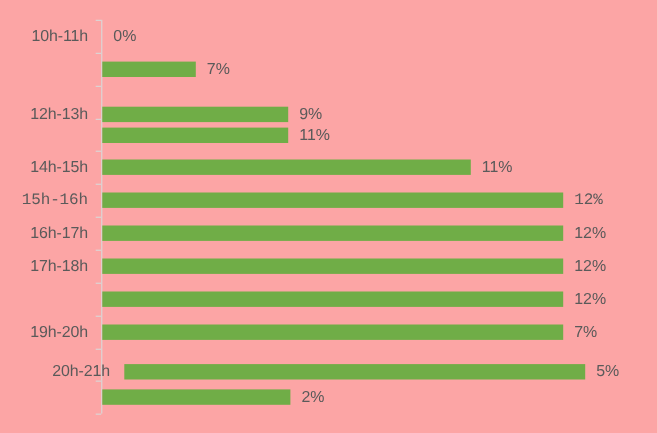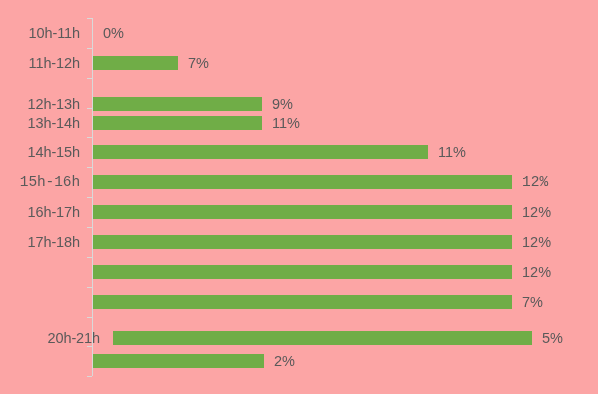--- a/index.html
+++ b/index.html
@@ -108,31 +108,29 @@
         <div class="tick" style="top: 346px;"></div>
         <div class="tick" style="top: 376px;"></div>
       </div>
     <div id="rows">
         <div class="row" style="top: 18px;">
           <div class="cat-label">10h-11h</div>
           <div class="bar" style="width: 0px; background: rgb(112, 173, 71);"></div>
           <div class="bar-value" style="left: 103px;">0%</div>
         </div>
         <div class="row" style="top: 47.85px;">
-          <div class="cat-label">11h-12h</div>
           <div class="bar" style="width: 85px; background: rgb(112, 173, 71);"></div>
           <div class="bar-value" style="left: 188px;">7%</div>
         </div>
         <div class="row" style="top: 89px; text-decoration: underline;">
           <div class="cat-label">12h-13h</div>
           <div class="bar" style="width: 169px; background: rgb(112, 173, 71);"></div>
           <div class="bar-value" style="left: 272px;">9%</div>
         </div>
         <div class="row" style="top: 107.55px;">
-          <div class="cat-label">13h-14h</div>
           <div class="bar" style="width: 169px; background: rgb(112, 173, 71);"></div>
           <div class="bar-value" style="left: 272px;">11%</div>
         </div>
         <div class="row" style="top: 137.4px;">
           <div class="cat-label">14h-15h</div>
           <div class="bar" style="width: 335px; background: rgb(112, 173, 71);"></div>
           <div class="bar-value" style="left: 438px;">11%</div>
         </div>
         <div class="row" style="top: 167.25px; font-family: Liberation Mono, monospace;">
           <div class="cat-label">15h-16h</div>
@@ -147,20 +145,21 @@
         <div class="row" style="top: 226.95px; padding-left: 44px;">
           <div class="cat-label">17h-18h</div>
           <div class="bar" style="width: 419px; background: rgb(112, 173, 71);"></div>
           <div class="bar-value" style="left: 522px;">12%</div>
         </div>
         <div class="row" style="top: 256.8px;">
           <div class="bar" style="width: 419px; background: rgb(112, 173, 71);"></div>
           <div class="bar-value" style="left: 522px;">12%</div>
         </div>
         <div class="row" style="top: 286.65px;">
+          <div class="cat-label">19h-20h</div>
           <div class="bar" style="width: 419px; background: rgb(112, 173, 71);"></div>
           <div class="bar-value" style="left: 522px;">7%</div>
         </div>
         <div class="row" style="top: 323px; margin-left: 20px;">
           <div class="cat-label">20h-21h</div>
           <div class="bar" style="width: 419px; background: rgb(112, 173, 71);"></div>
           <div class="bar-value" style="left: 522px;">5%</div>
         </div>
         <div class="row" style="top: 346.35px;">
           <div class="bar" style="width: 171px; background: rgb(112, 173, 71);"></div>

